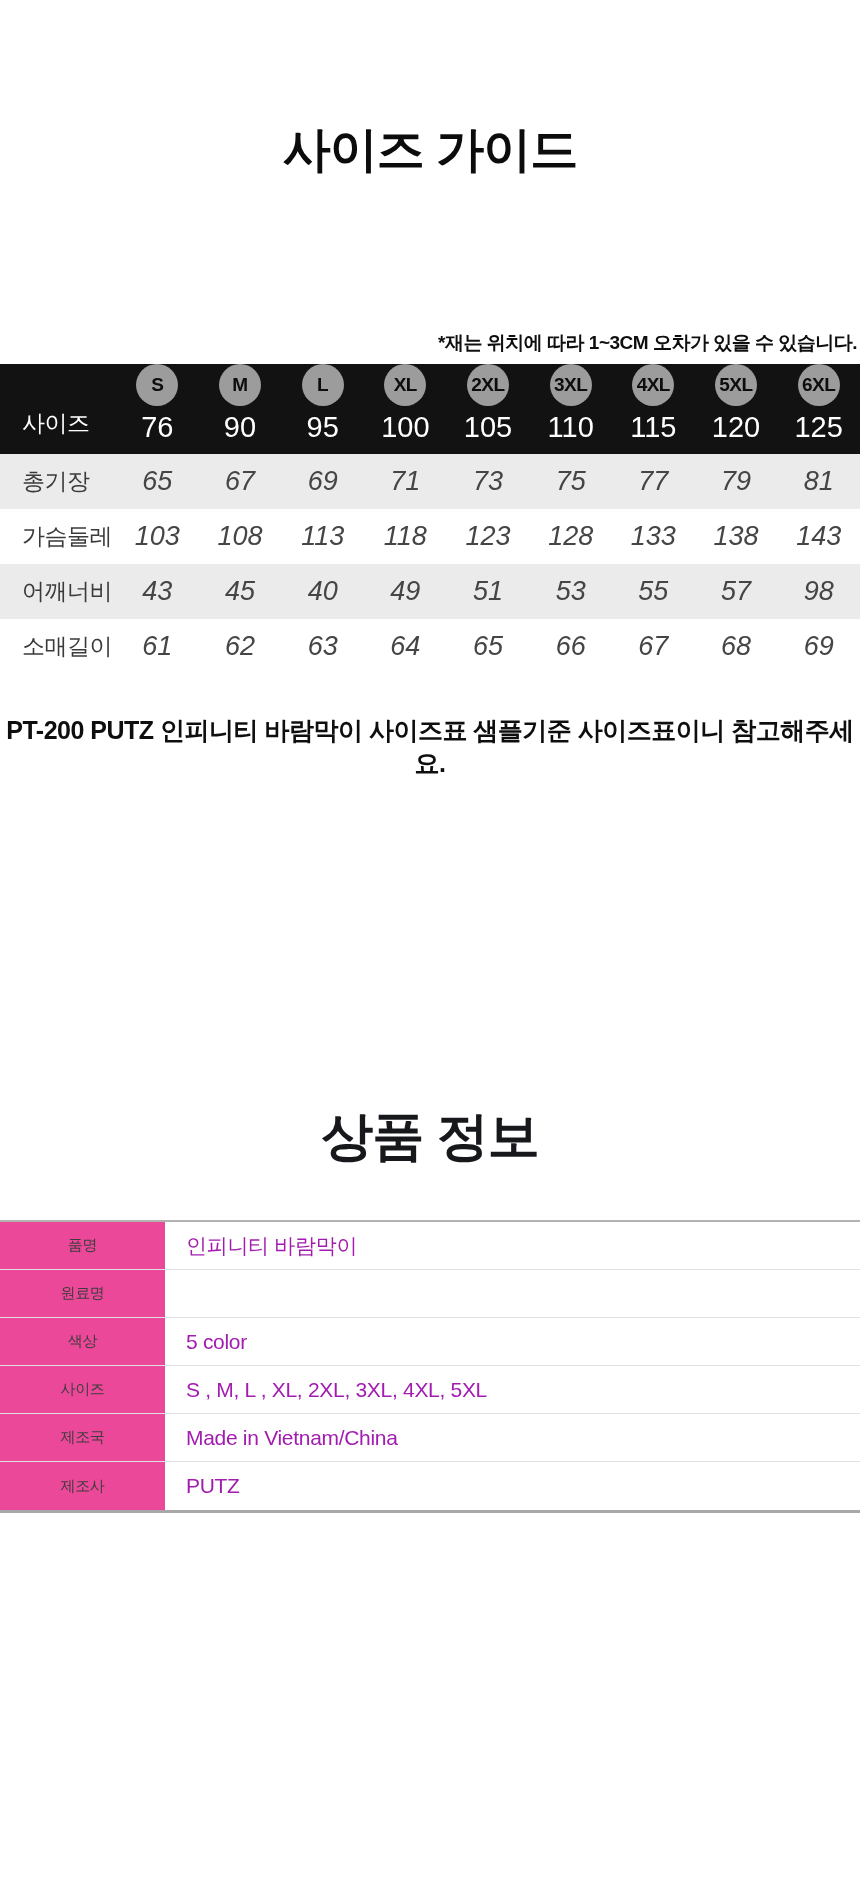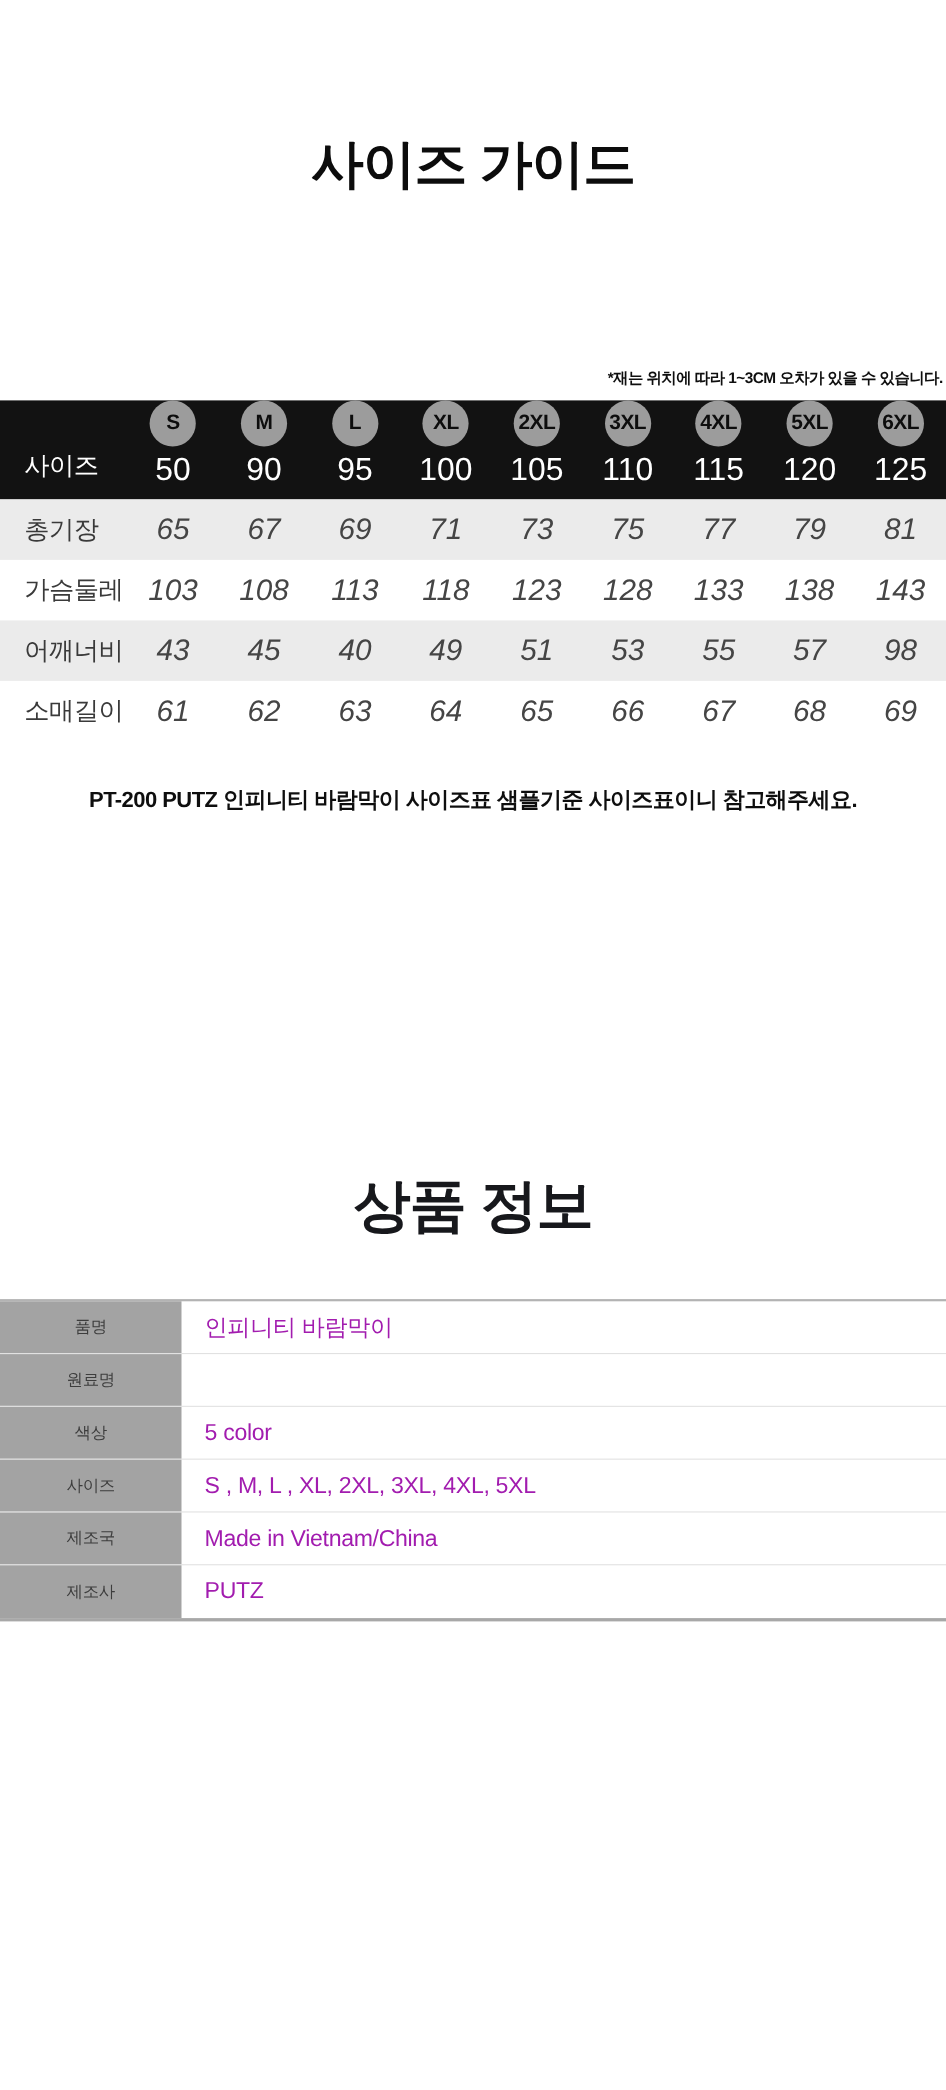--- a/index.html
+++ b/index.html
@@ -17,21 +17,21 @@
     font-size:48px;
     font-weight:700;
     letter-spacing:-1px;
     line-height:1.25;
     color:#0c0c0c;
   }
   .sg-note {
     margin-top:150px;
     padding-right:3px;
     text-align:right;
-    font-size:14px;
+    font-size:19px;
     font-weight:700;
     letter-spacing:-0.5px;
     color:#0e0e0e;
     line-height:26px;
   }
   .size-table { margin-top:8px; width:860px; }
   .st-grid {
     display:grid;
     grid-template-columns:116px repeat(9, 1fr);
     width:100%;
@@ -87,21 +87,21 @@
     display:flex;
     align-items:center;
     justify-content:center;
     font-size:27px;
     color:#454545;
     font-style:italic;
   }
   .sg-caption {
     margin-top:40px;
     text-align:center;
-    font-size:20px;
+    font-size:25px;
     font-weight:700;
     letter-spacing:-0.5px;
     color:#0e0e0e;
   }
   
   .pi-title {
     margin-top:325px;
     text-align:center;
     font-size:52px;
     font-weight:700;
@@ -116,21 +116,21 @@
     border-bottom:3px solid #a8a8a8;
   }
   .pi-row {
     display:grid;
     grid-template-columns:165px 1fr;
     height:48px;
     border-bottom:1px solid #e1e1e1;
   }
   .pi-row:last-child { border-bottom:none; }
   .pi-label {
-    background:#a3a3a3;
+    background:#ec4899;
     display:flex;
     align-items:center;
     justify-content:center;
     font-size:15px;
     letter-spacing:-0.3px;
     color:#3d3d3d;
   }
   .pi-value {
     display:flex;
     align-items:center;
@@ -146,21 +146,21 @@
 <h1 class="sg-title">사이즈 가이드</h1>
 
 <p class="sg-note">*재는 위치에 따라 1~3CM 오차가 있을 수 있습니다.</p>
 
 <div class="size-table">
   <div class="st-grid st-header">
     <div class="corner-cell">사이즈</div>
 
   <div class="h-cell">
         <span class="circle">S</span>
-        <span class="h-num">50</span>
+        <span class="h-num">76</span>
       </div>
       <div class="h-cell">
         <span class="circle">M</span>
         <span class="h-num">90</span>
       </div>
       <div class="h-cell">
         <span class="circle">L</span>
         <span class="h-num">95</span>
       </div>
       <div class="h-cell">

